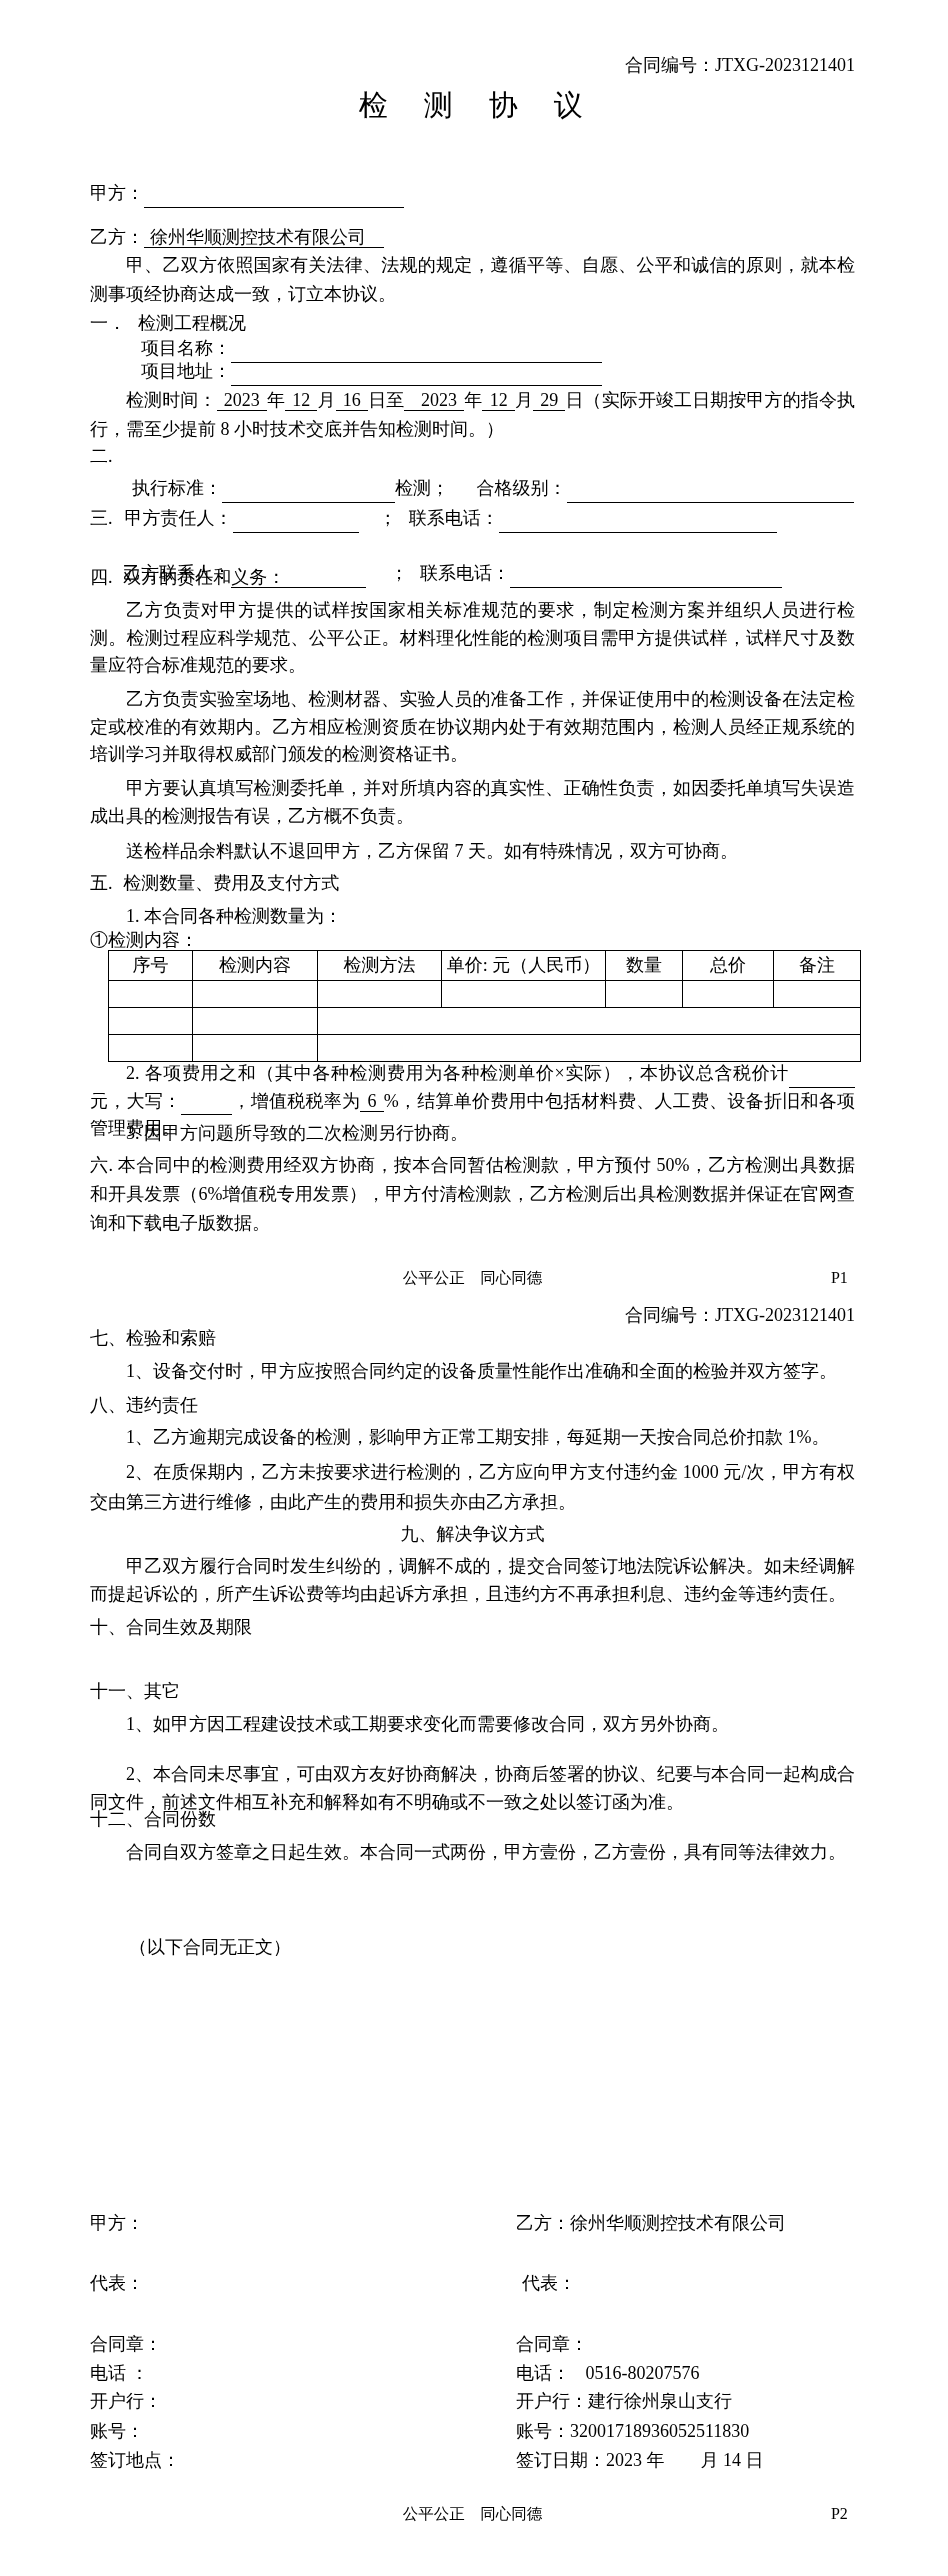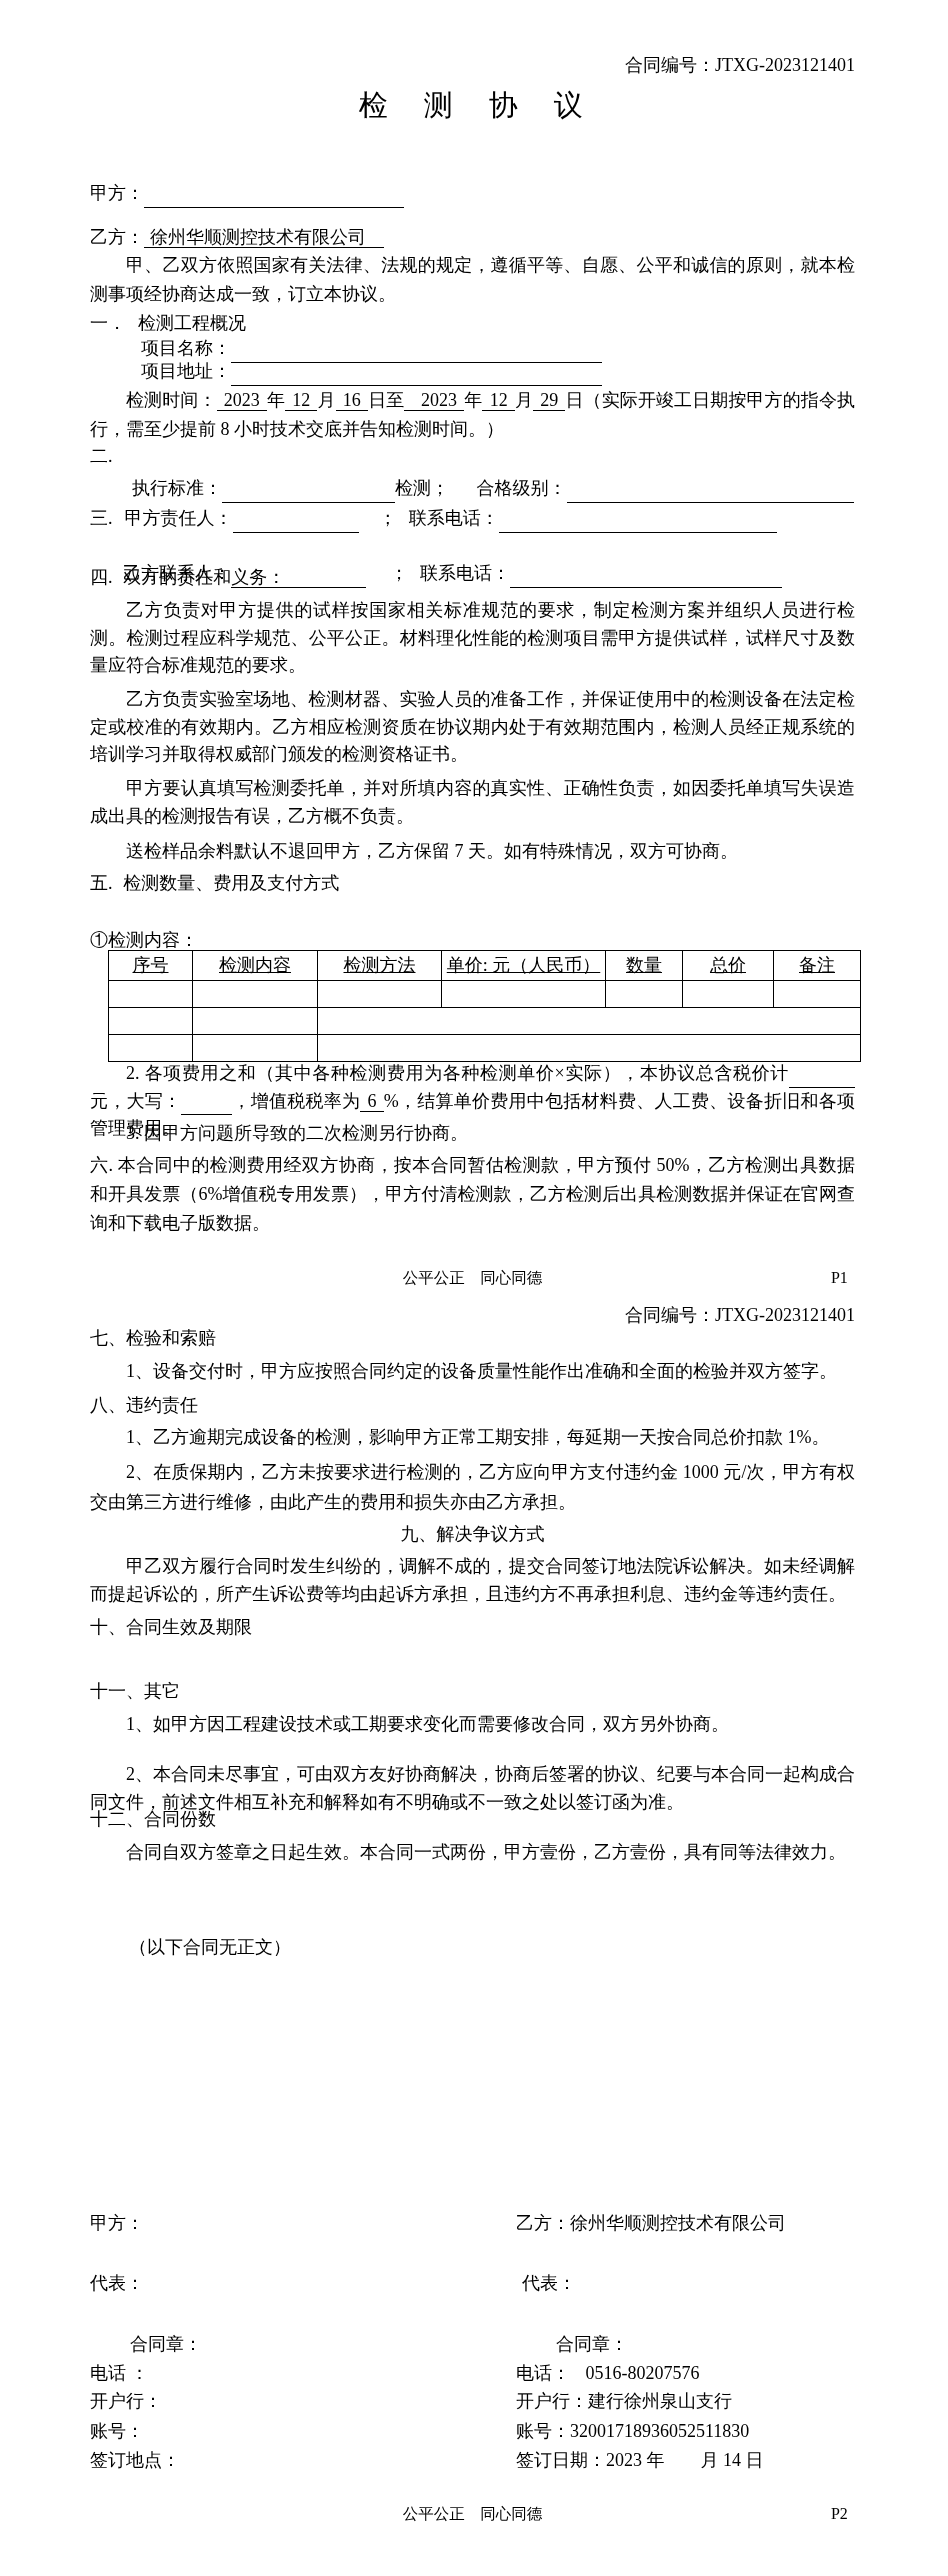--- a/index.html
+++ b/index.html
@@ -88,23 +88,24 @@
 
   <div class="blk just ind" style="top:597px;line-height:27.5px;">乙方负责对甲方提供的试样按国家相关标准规范的要求，制定检测方案并组织人员进行检测。检测过程应科学规范、公平公正。材料理化性能的检测项目需甲方提供试样，试样尺寸及数量应符合标准规范的要求。</div>
   <div class="blk just ind" style="top:686px;line-height:27.5px;">乙方负责实验室场地、检测材器、实验人员的准备工作，并保证使用中的检测设备在法定检定或校准的有效期内。乙方相应检测资质在协议期内处于有效期范围内，检测人员经正规系统的培训学习并取得权威部门颁发的检测资格证书。</div>
   <div class="blk just ind" style="top:774px;line-height:28px;">甲方要认真填写检测委托单，并对所填内容的真实性、正确性负责，如因委托单填写失误造成出具的检测报告有误，乙方概不负责。</div>
   <div class="blk just ind" style="top:837px;">送检样品余料默认不退回甲方，乙方保留 7 天。如有特殊情况，双方可协商。</div>
 
   <div class="blk" style="top:869px;">
     <span>五.</span><span class="gap" style="width:10.8px;"></span><span>检测数量、费用及支付方式</span>
   </div>
 
+  <div class="blk ind" style="top:902px;">1. 本合同各种检测数量为：</div>
   <div class="blk" style="top:926px;">①检测内容：</div>
 
-  <div style="position:absolute;left:108px;top:950px;text-decoration:underline;">
+  <div style="position:absolute;left:108px;top:950px;">
     <table class="grid">
       <colgroup>
         <col style="width:84px">
           <col style="width:125px">
           <col style="width:124px">
           <col style="width:164px">
           <col style="width:77px">
           <col style="width:91px">
           <col style="width:87px">
       </colgroup>
@@ -180,21 +181,21 @@
   <div class="blk" style="top:1933px;padding-left:39px;">（以下合同无正文）</div>
 
   <div class="sigrow" style="top:2209px;">
     <span>甲方：</span>
     <span class="sig-right"><span>乙方：</span><span>徐州华顺测控技术有限公司</span></span>
   </div>
   <div class="sigrow" style="top:2269px;">
     <span>代表：</span>
     <span class="sig-right" style="left:432px;"><span>代表：</span></span>
   </div>
-  <div class="sigrow" style="top:2330px;margin-left:40px;">
+  <div class="sigrow" style="top:2330px;">
     <span>合同章：</span>
     <span class="sig-right"><span>合同章：</span></span>
   </div>
   <div class="sigrow" style="top:2359px;">
     <span>电话 ：</span>
     <span class="sig-right"><span>电话：</span><span class="sig-val">0516-80207576</span></span>
   </div>
   <div class="sigrow" style="top:2387px;">
     <span>开户行：</span>
     <span class="sig-right"><span>开户行：</span><span>建行徐州泉山支行</span></span>

